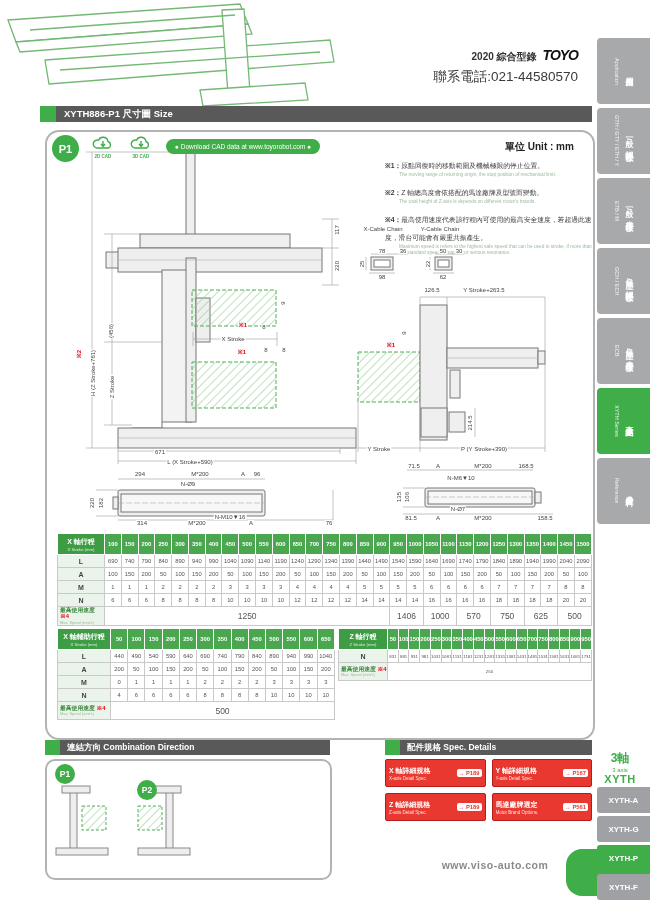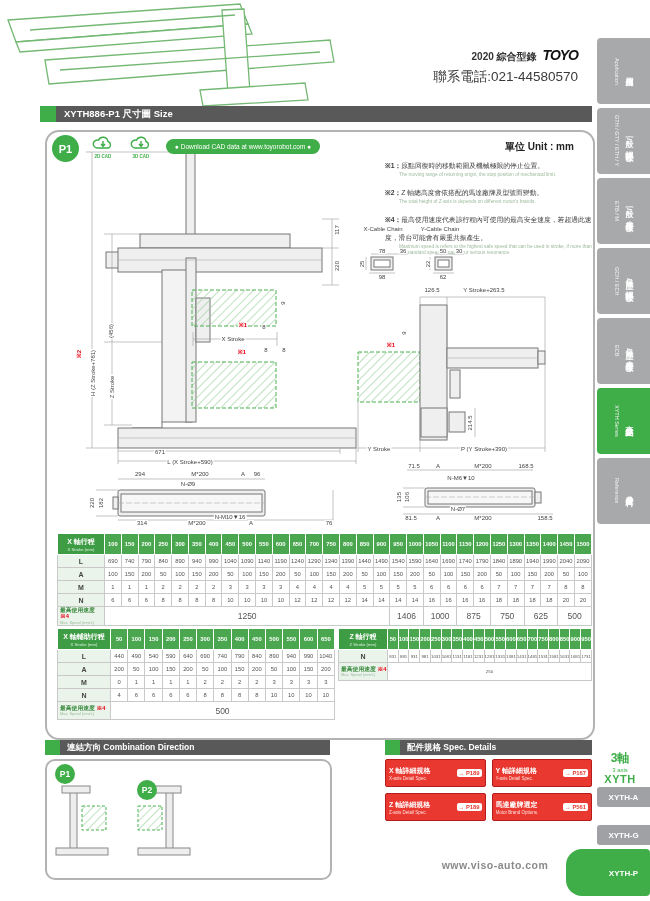--- a/index.html
+++ b/index.html
@@ -68,21 +68,21 @@
   .spec-link{height:26px;background:#e8382f;border:1px solid #b71c1c;border-radius:2px;display:flex;align-items:center;padding:0 3px;cursor:pointer;}
   .lt{flex:1;overflow:hidden;}
   .lzh{font-size:7px;font-weight:bold;color:#fff;white-space:nowrap;}
   .len{font-size:4.5px;color:#ffe2e0;white-space:nowrap;}
   .chip{background:#fff;color:#e8382f;font-size:5.8px;font-weight:bold;padding:1px 2px;border-radius:2px;white-space:nowrap;}
   #series-block{position:absolute;left:597px;top:750px;width:46px;text-align:center;z-index:5;color:#3fae49;}
   #series-block .a1{font-size:12px;font-weight:bold;}
   #series-block .a2{font-size:6px;}
   #series-block .a3{font-size:11px;font-weight:bold;letter-spacing:0.5px;}
   #series-tabs{position:absolute;right:0;top:787px;width:53px;z-index:7;}
-  .x-tab{height:20px;margin-bottom:18px;background:#9fa1a4;color:#fff;font-size:8px;font-weight:bold;display:flex;align-items:center;justify-content:center;border-radius:3px 0 0 3px;}
+  .x-tab{height:26px;margin-bottom:3px;background:#9fa1a4;color:#fff;font-size:8px;font-weight:bold;display:flex;align-items:center;justify-content:center;border-radius:3px 0 0 3px;}
   .x-tab.active{background:#3fae49;}
   #footer-url{position:absolute;left:420px;top:859px;width:150px;text-align:center;font-size:10.5px;font-weight:bold;color:#8a8a8a;letter-spacing:0.5px;z-index:5;}
   #green-blob{position:absolute;left:566px;top:849px;width:84px;height:47px;background:#3fae49;border-radius:16px 4px 4px 16px;z-index:4;}
   #drawsvg{position:absolute;left:0;top:0;z-index:3;}
   #dims-layer{position:absolute;left:0;top:0;width:650px;height:901px;z-index:6;pointer-events:none;}
 </style>
 </head>
 <body>
 
 <div id="catalog-line">
@@ -521,21 +521,21 @@
           <td>20</td>
         </tr>
         <tr class="speed">
           <th class="rl sl">
             <div class="szh"><span>最高使用速度</span><span class="red"> ※4</span></div>
             <div class="sen">Max. Speed (mm/s)</div>
           </th>
           <td colspan="17">1250</td>
           <td colspan="2">1406</td>
           <td colspan="2">1000</td>
-          <td colspan="2">875</td>
+          <td colspan="2">570</td>
           <td colspan="2">750</td>
           <td colspan="2">625</td>
           <td colspan="2">500</td>
         </tr>
       </tbody>
     </table>
   </div>
 <div id="table2" class="tblwrap">
     <table>
       <thead>

